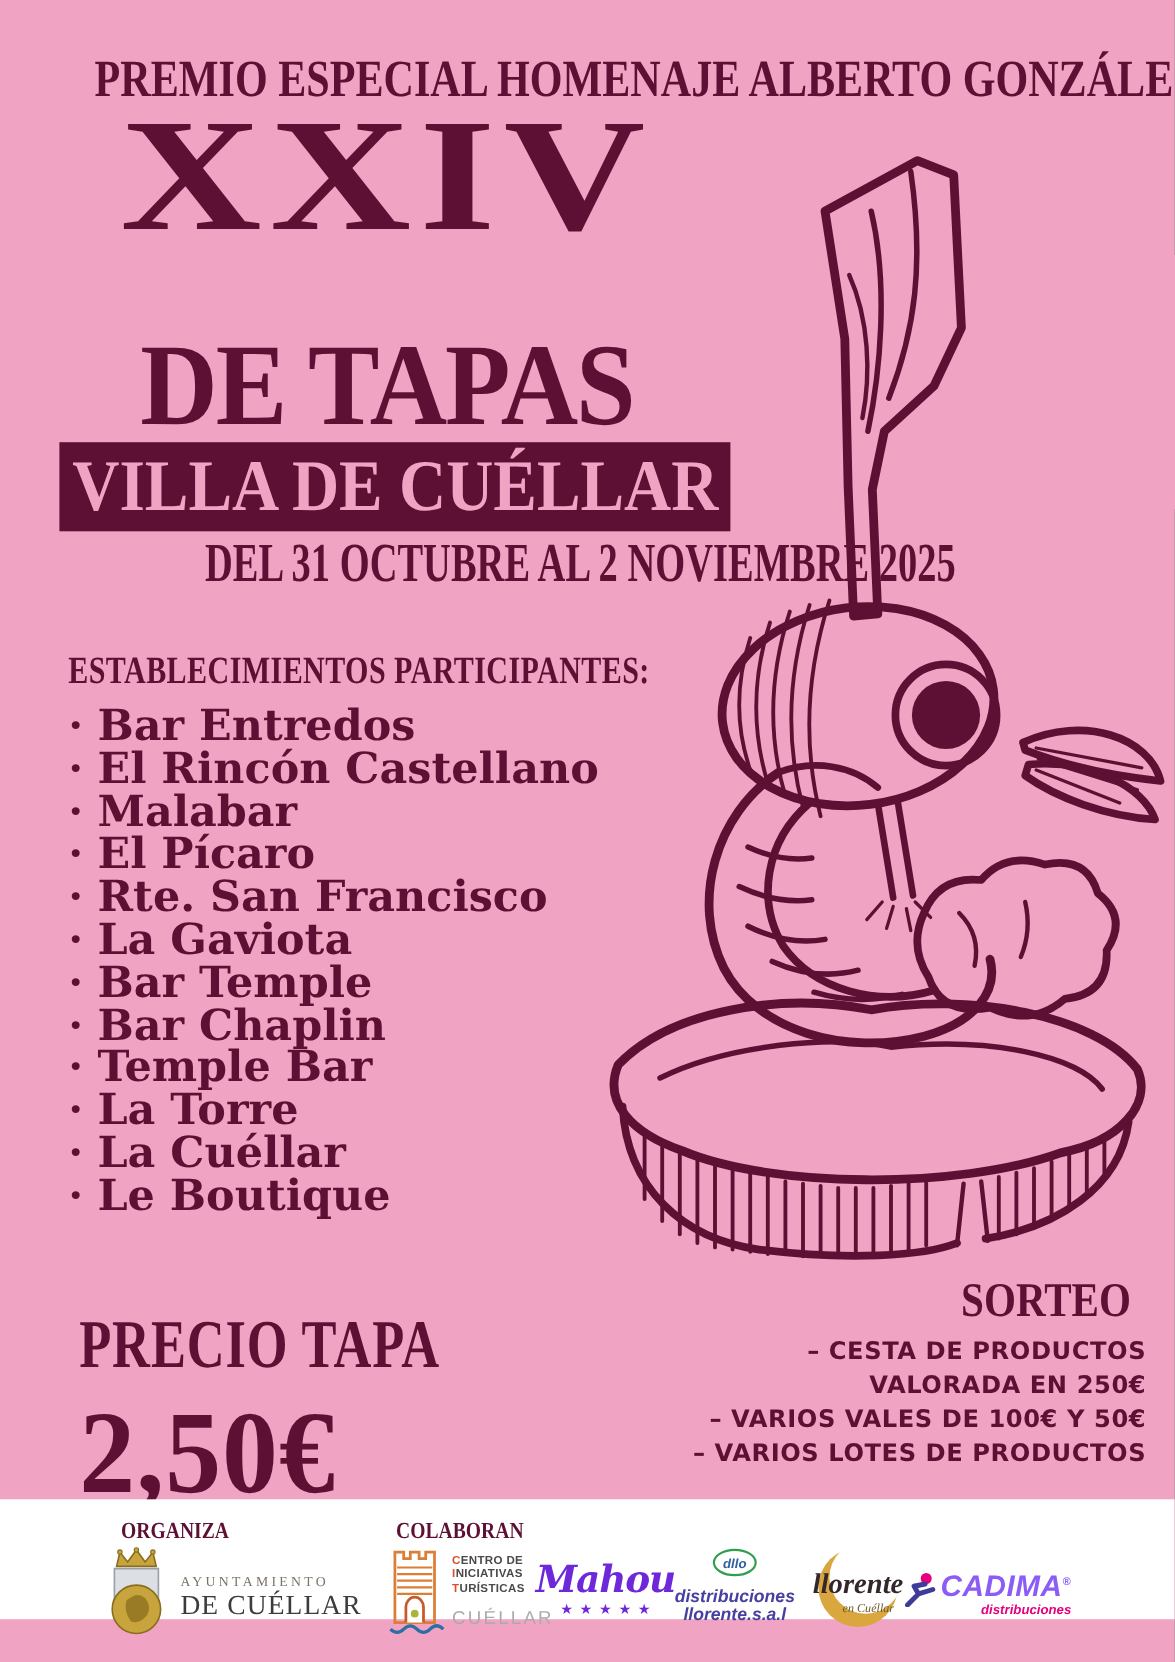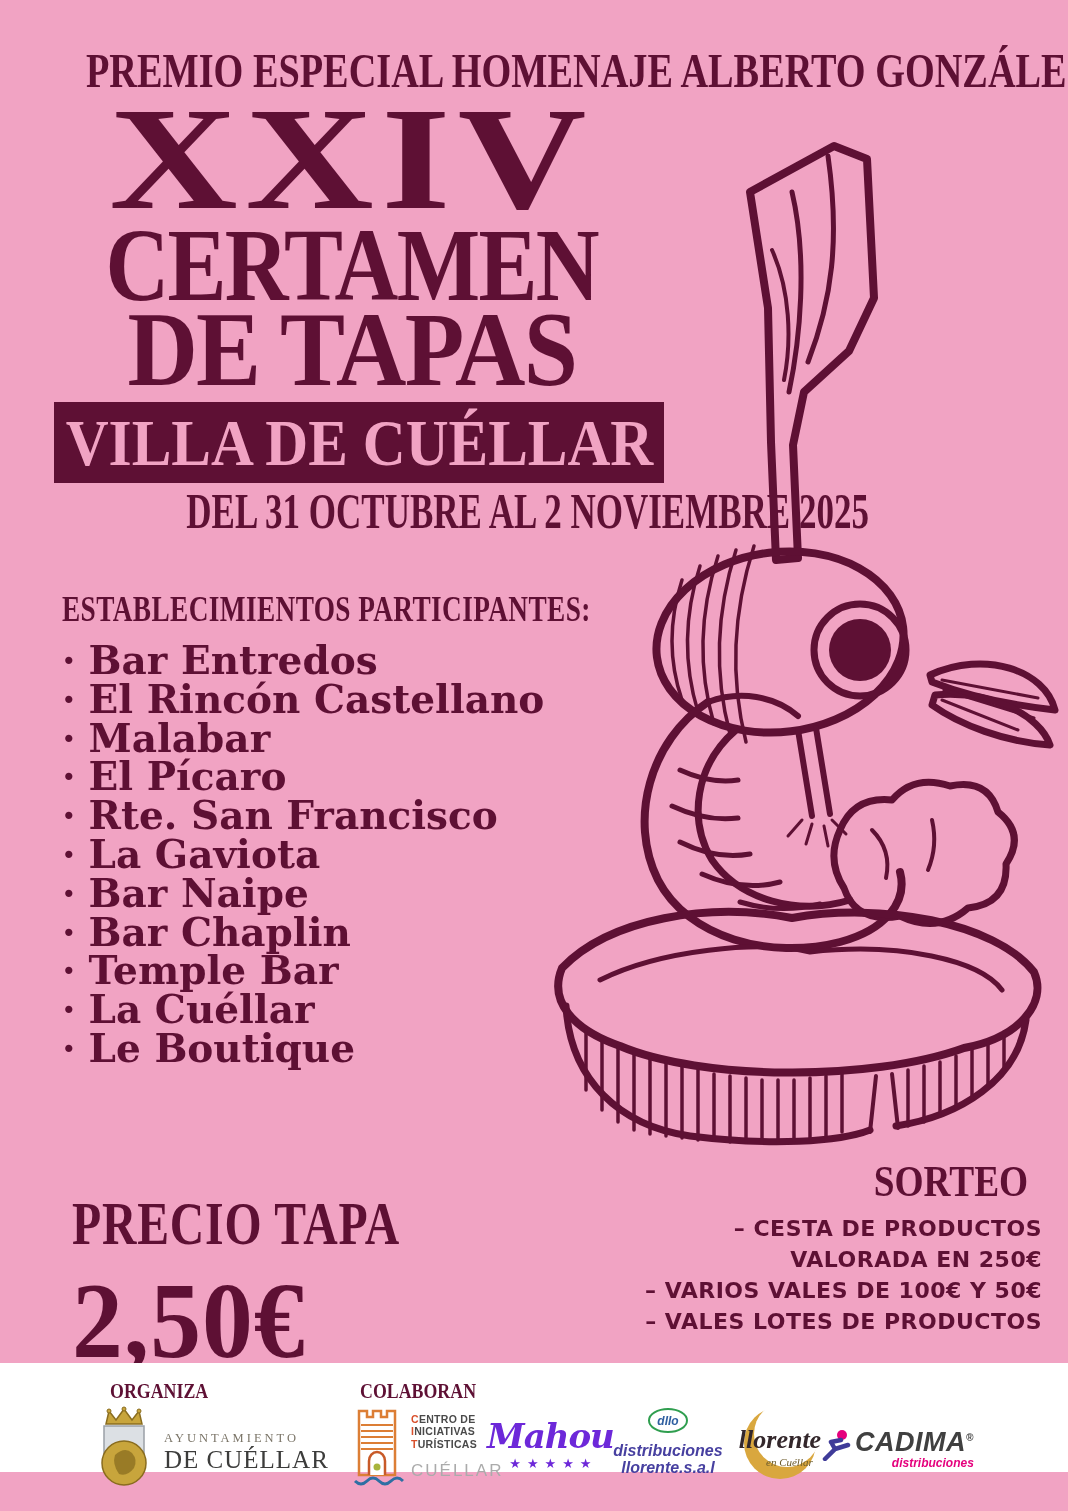--- a/index.html
+++ b/index.html
@@ -98,40 +98,37 @@
     font-size:16px;line-height:16.5px;color:#4740A0;margin-top:5px;white-space:nowrap;}
 
   .saborea{position:absolute;left:732px;top:38px;width:96px;height:92px;}
   .saborea svg{position:absolute;left:8px;top:0;}
   .sab-name{position:absolute;left:0;top:26px;width:96px;text-align:center;
     font-style:italic;font-weight:bold;font-size:26px;color:#33272B;line-height:1;}
   .sab-sub{position:absolute;left:34px;top:56px;font-style:italic;font-size:11px;color:#6B5A2A;line-height:1;}
 
   .cadima{position:absolute;left:822px;top:66px;display:flex;align-items:flex-start;gap:3px;}
   .cadima-text{font-family:"Liberation Sans",sans-serif;}
-  .cadima-name{font-weight:bold;font-style:italic;font-size:27px;color:#404040;line-height:1;
+  .cadima-name{font-weight:bold;font-style:italic;font-size:27px;color:#8b5cf6;line-height:1;
     letter-spacing:0.5px;white-space:nowrap;}
   .cadima-reg{font-size:10px;vertical-align:super;}
   .cadima-sub{font-weight:bold;font-style:italic;font-size:12px;color:#E5007D;
     text-align:right;margin-top:1px;line-height:1;}
 </style>
 </head>
 <body>
 
 <div class="poster">
 
   <div class="line top-title">
     <span>PREMIO ESPECIAL HOMENAJE ALBERTO GONZÁLEZ BAYÓN</span>
   </div>
 
   <div class="line xxiv">
     <span>XXIV</span>
-  </div>
-  <div class="line certamen">
-    <span>CERTAMEN</span>
   </div>
   <div class="line detapas">
     <span>DE TAPAS</span>
   </div>
 
   <div class="banner">
     <span>VILLA DE CUÉLLAR</span>
   </div>
 
   <div class="line dates">
@@ -140,23 +137,24 @@
 
   <section class="participants">
     <h2>ESTABLECIMIENTOS PARTICIPANTES:</h2>
     <ul>
         <li><span class="bullet">·</span><span>Bar Entredos</span></li>
         <li><span class="bullet">·</span><span>El Rincón Castellano</span></li>
         <li><span class="bullet">·</span><span>Malabar</span></li>
         <li><span class="bullet">·</span><span>El Pícaro</span></li>
         <li><span class="bullet">·</span><span>Rte. San Francisco</span></li>
         <li><span class="bullet">·</span><span>La Gaviota</span></li>
-        <li><span class="bullet">·</span><span>Bar Naipe</span></li>
+        <li><span class="bullet">·</span><span>Bar Temple</span></li>
         <li><span class="bullet">·</span><span>Bar Chaplin</span></li>
         <li><span class="bullet">·</span><span>Temple Bar</span></li>
+        <li><span class="bullet">·</span><span>La Torre</span></li>
         <li><span class="bullet">·</span><span>La Cuéllar</span></li>
         <li><span class="bullet">·</span><span>Le Boutique</span></li>
       </ul>
   </section>
 
   <svg class="illustration" width="520" height="1020" viewBox="0 0 520 1020" aria-hidden="true">
     <g stroke="#5E1034" fill="none" stroke-linecap="round" stroke-linejoin="round">
 
       <path stroke-width="8" d="M 228,178 L 210,62 L 294,16 L 327,29 L 334,168 L 309,221 L 264,262 L 253,315 L 258,428 L 236,430 L 231,312 Z"></path>
       <path stroke-width="5" d="M 252,62 C 268,130 260,210 249,262"></path>
@@ -238,21 +236,21 @@
   </section>
 
   <section class="raffle">
     <div class="raffle-heading">
       <span>SORTEO</span>
     </div>
     <div class="raffle-lines">
         <div class="raffle-line">– CESTA DE PRODUCTOS</div>
         <div class="raffle-line">VALORADA EN 250€</div>
         <div class="raffle-line">– VARIOS VALES DE 100€ Y 50€</div>
-        <div class="raffle-line">– VALES LOTES DE PRODUCTOS</div>
+        <div class="raffle-line">– VARIOS LOTES DE PRODUCTOS</div>
       </div>
   </section>
 
   <footer>
     <div class="flabel org-label">ORGANIZA</div>
     <div class="flabel colab-label">COLABORAN</div>
 
     <div class="ayto">
       <svg width="62" height="94" viewBox="0 0 62 94" aria-hidden="true">
         <path d="M13,19 L16,6 L23,15 L31,4 L39,15 L46,6 L49,19 Z" fill="#C8A53C" stroke="#8A6D1F" stroke-width="1.5"></path>

